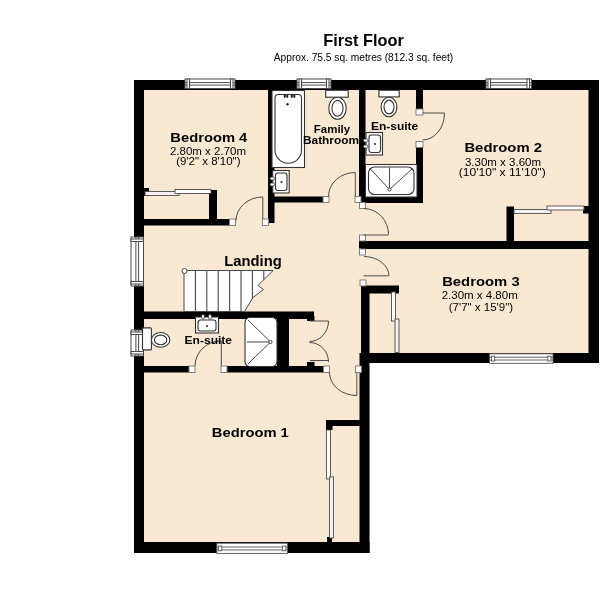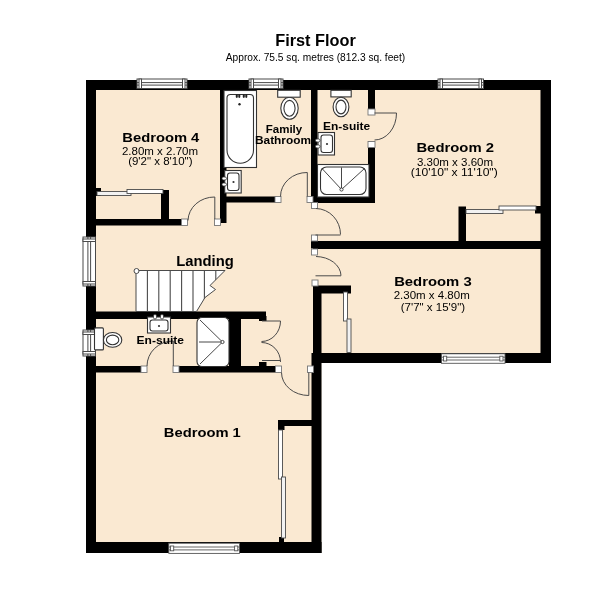--- a/index.html
+++ b/index.html
@@ -1,16 +1,16 @@
 <!DOCTYPE html>
 <html><head>
 <meta charset="utf-8">
 <style>
   html,body{margin:0;padding:0;background:#fff;}
-  .wrap{width:480px;height:600px;position:relative;background:#fff;}
+  .wrap{width:480px;height:600px;position:relative;background:#fff;padding-left:48px;}
   svg{display:block;}
   text{font-family:"Liberation Sans", sans-serif;}
 </style>
 </head>
 <body>
 <div class="wrap">
 <svg width="600" height="600" viewBox="0 0 600 600">
 
   <text x="315.5" y="46" font-size="17" font-weight="bold" fill="#000" text-anchor="middle" textLength="80.5" lengthAdjust="spacingAndGlyphs">First Floor</text>
 

